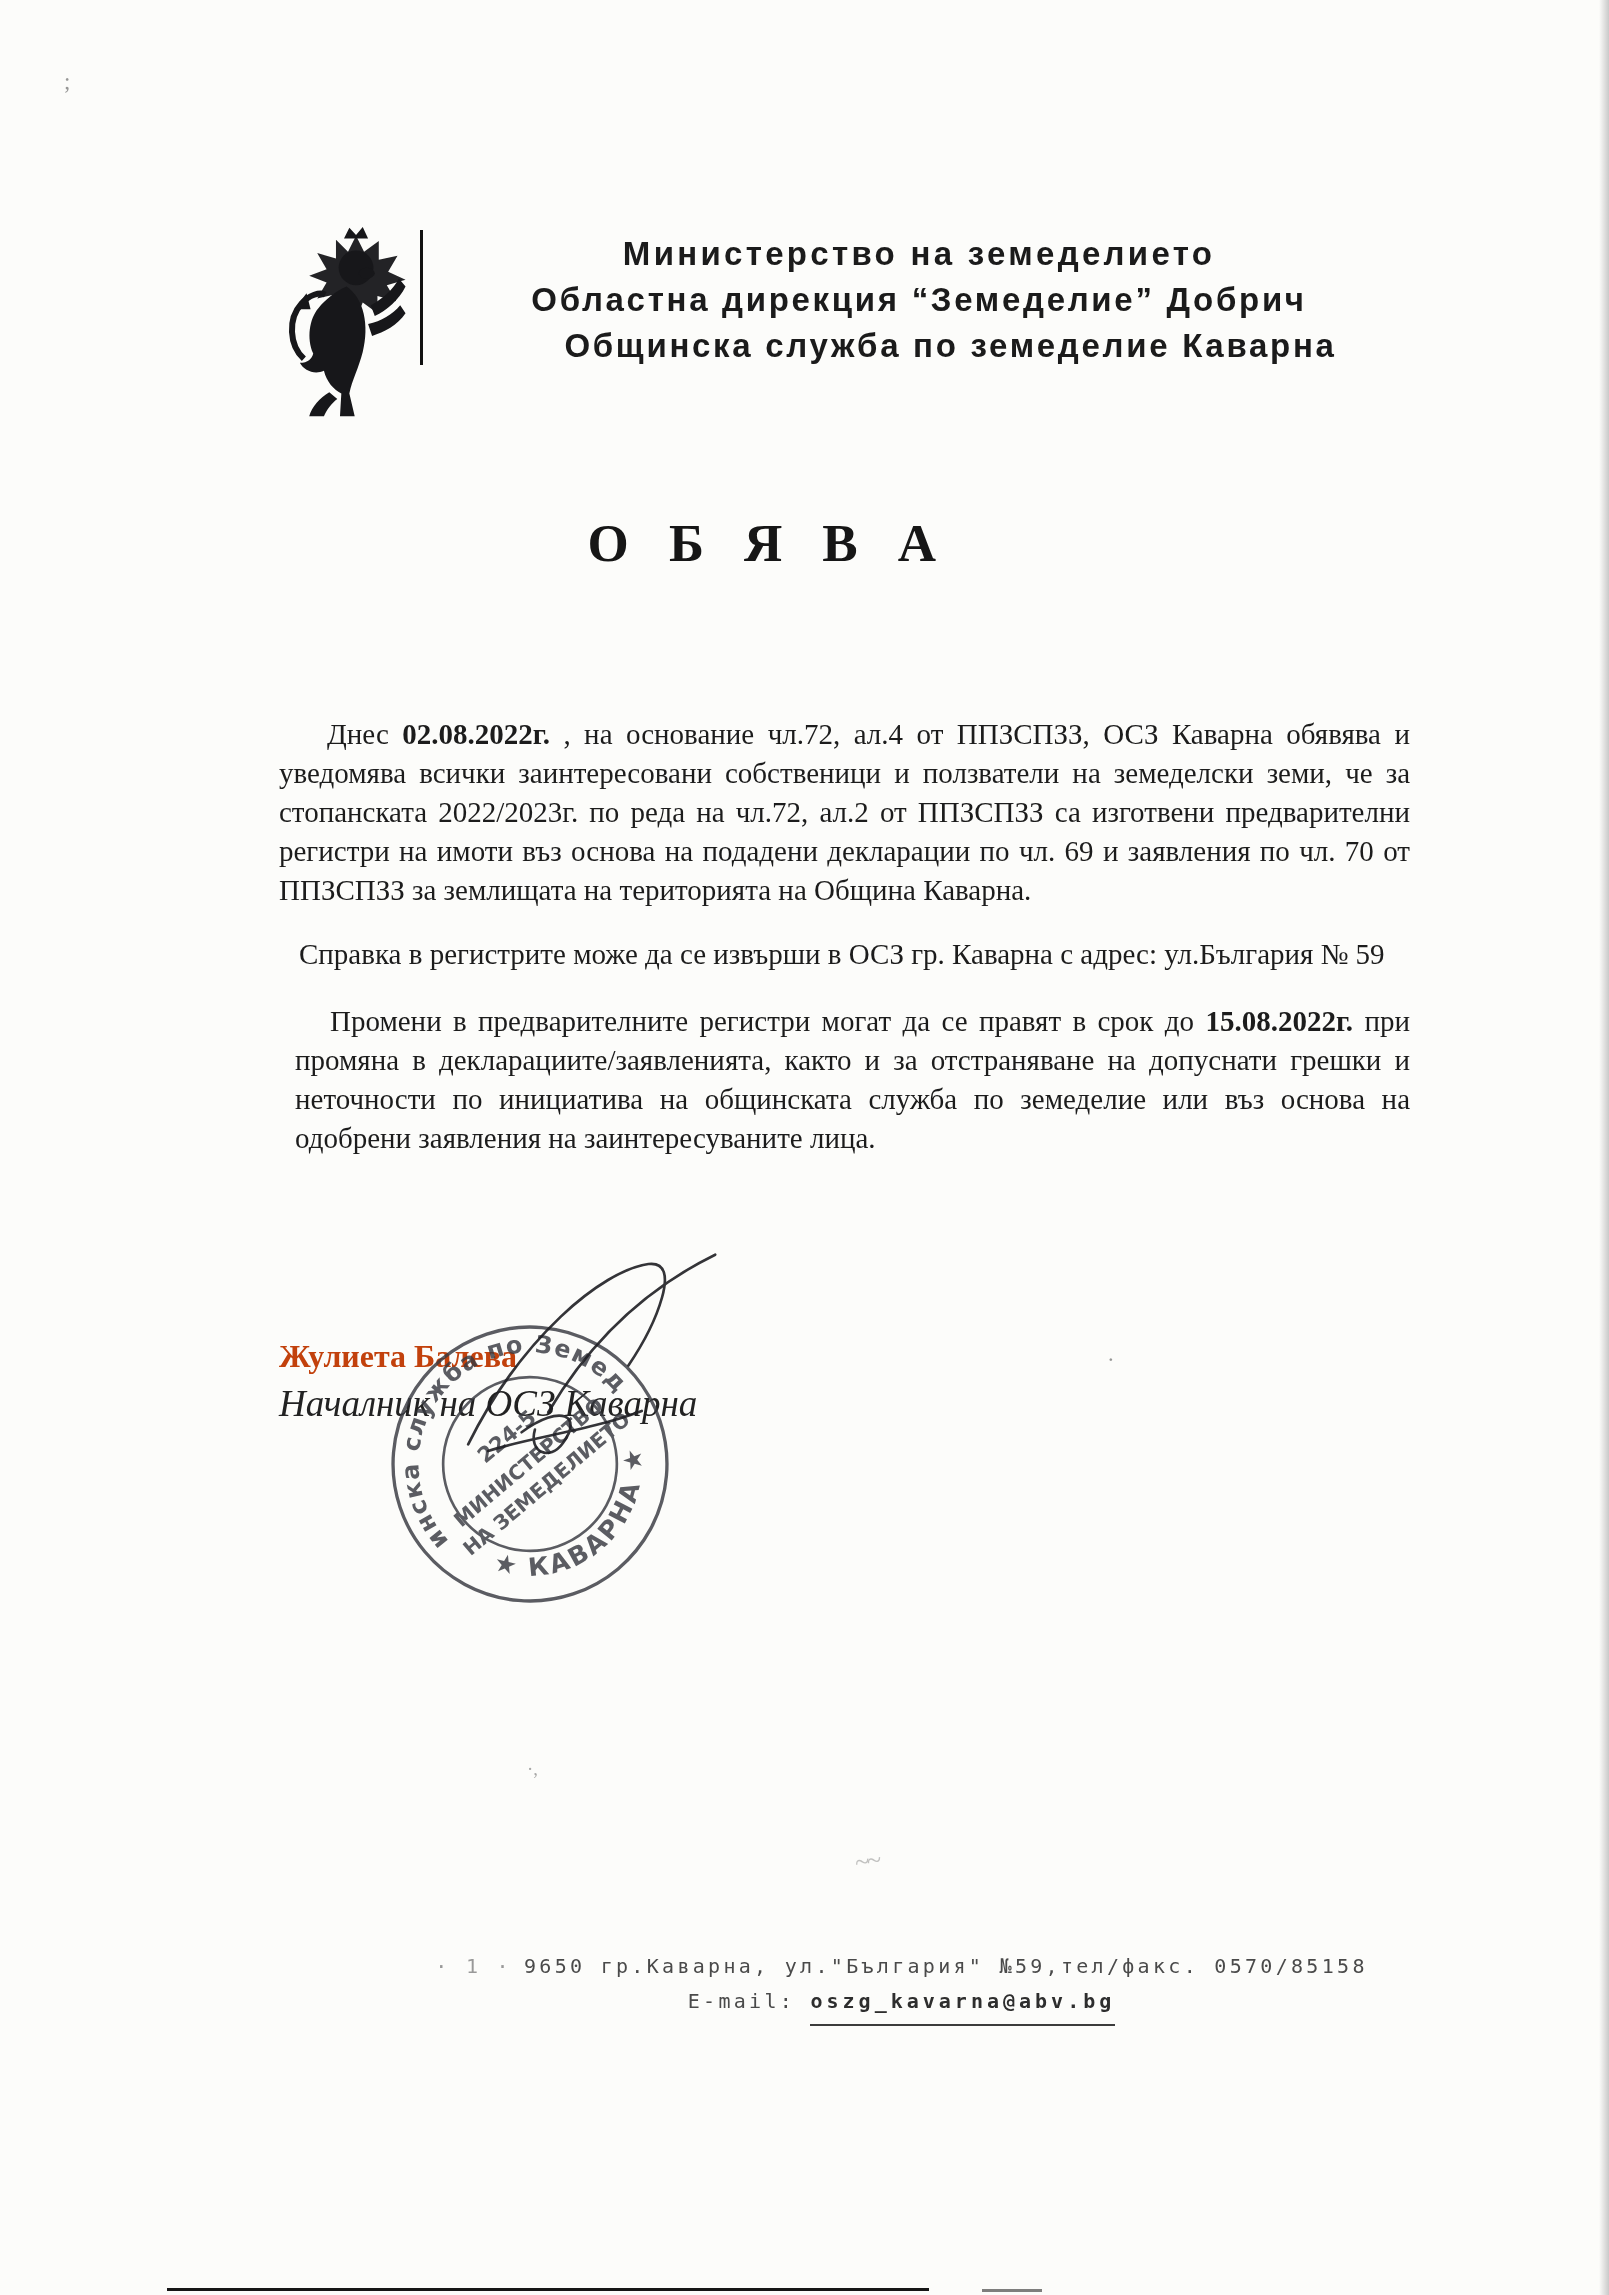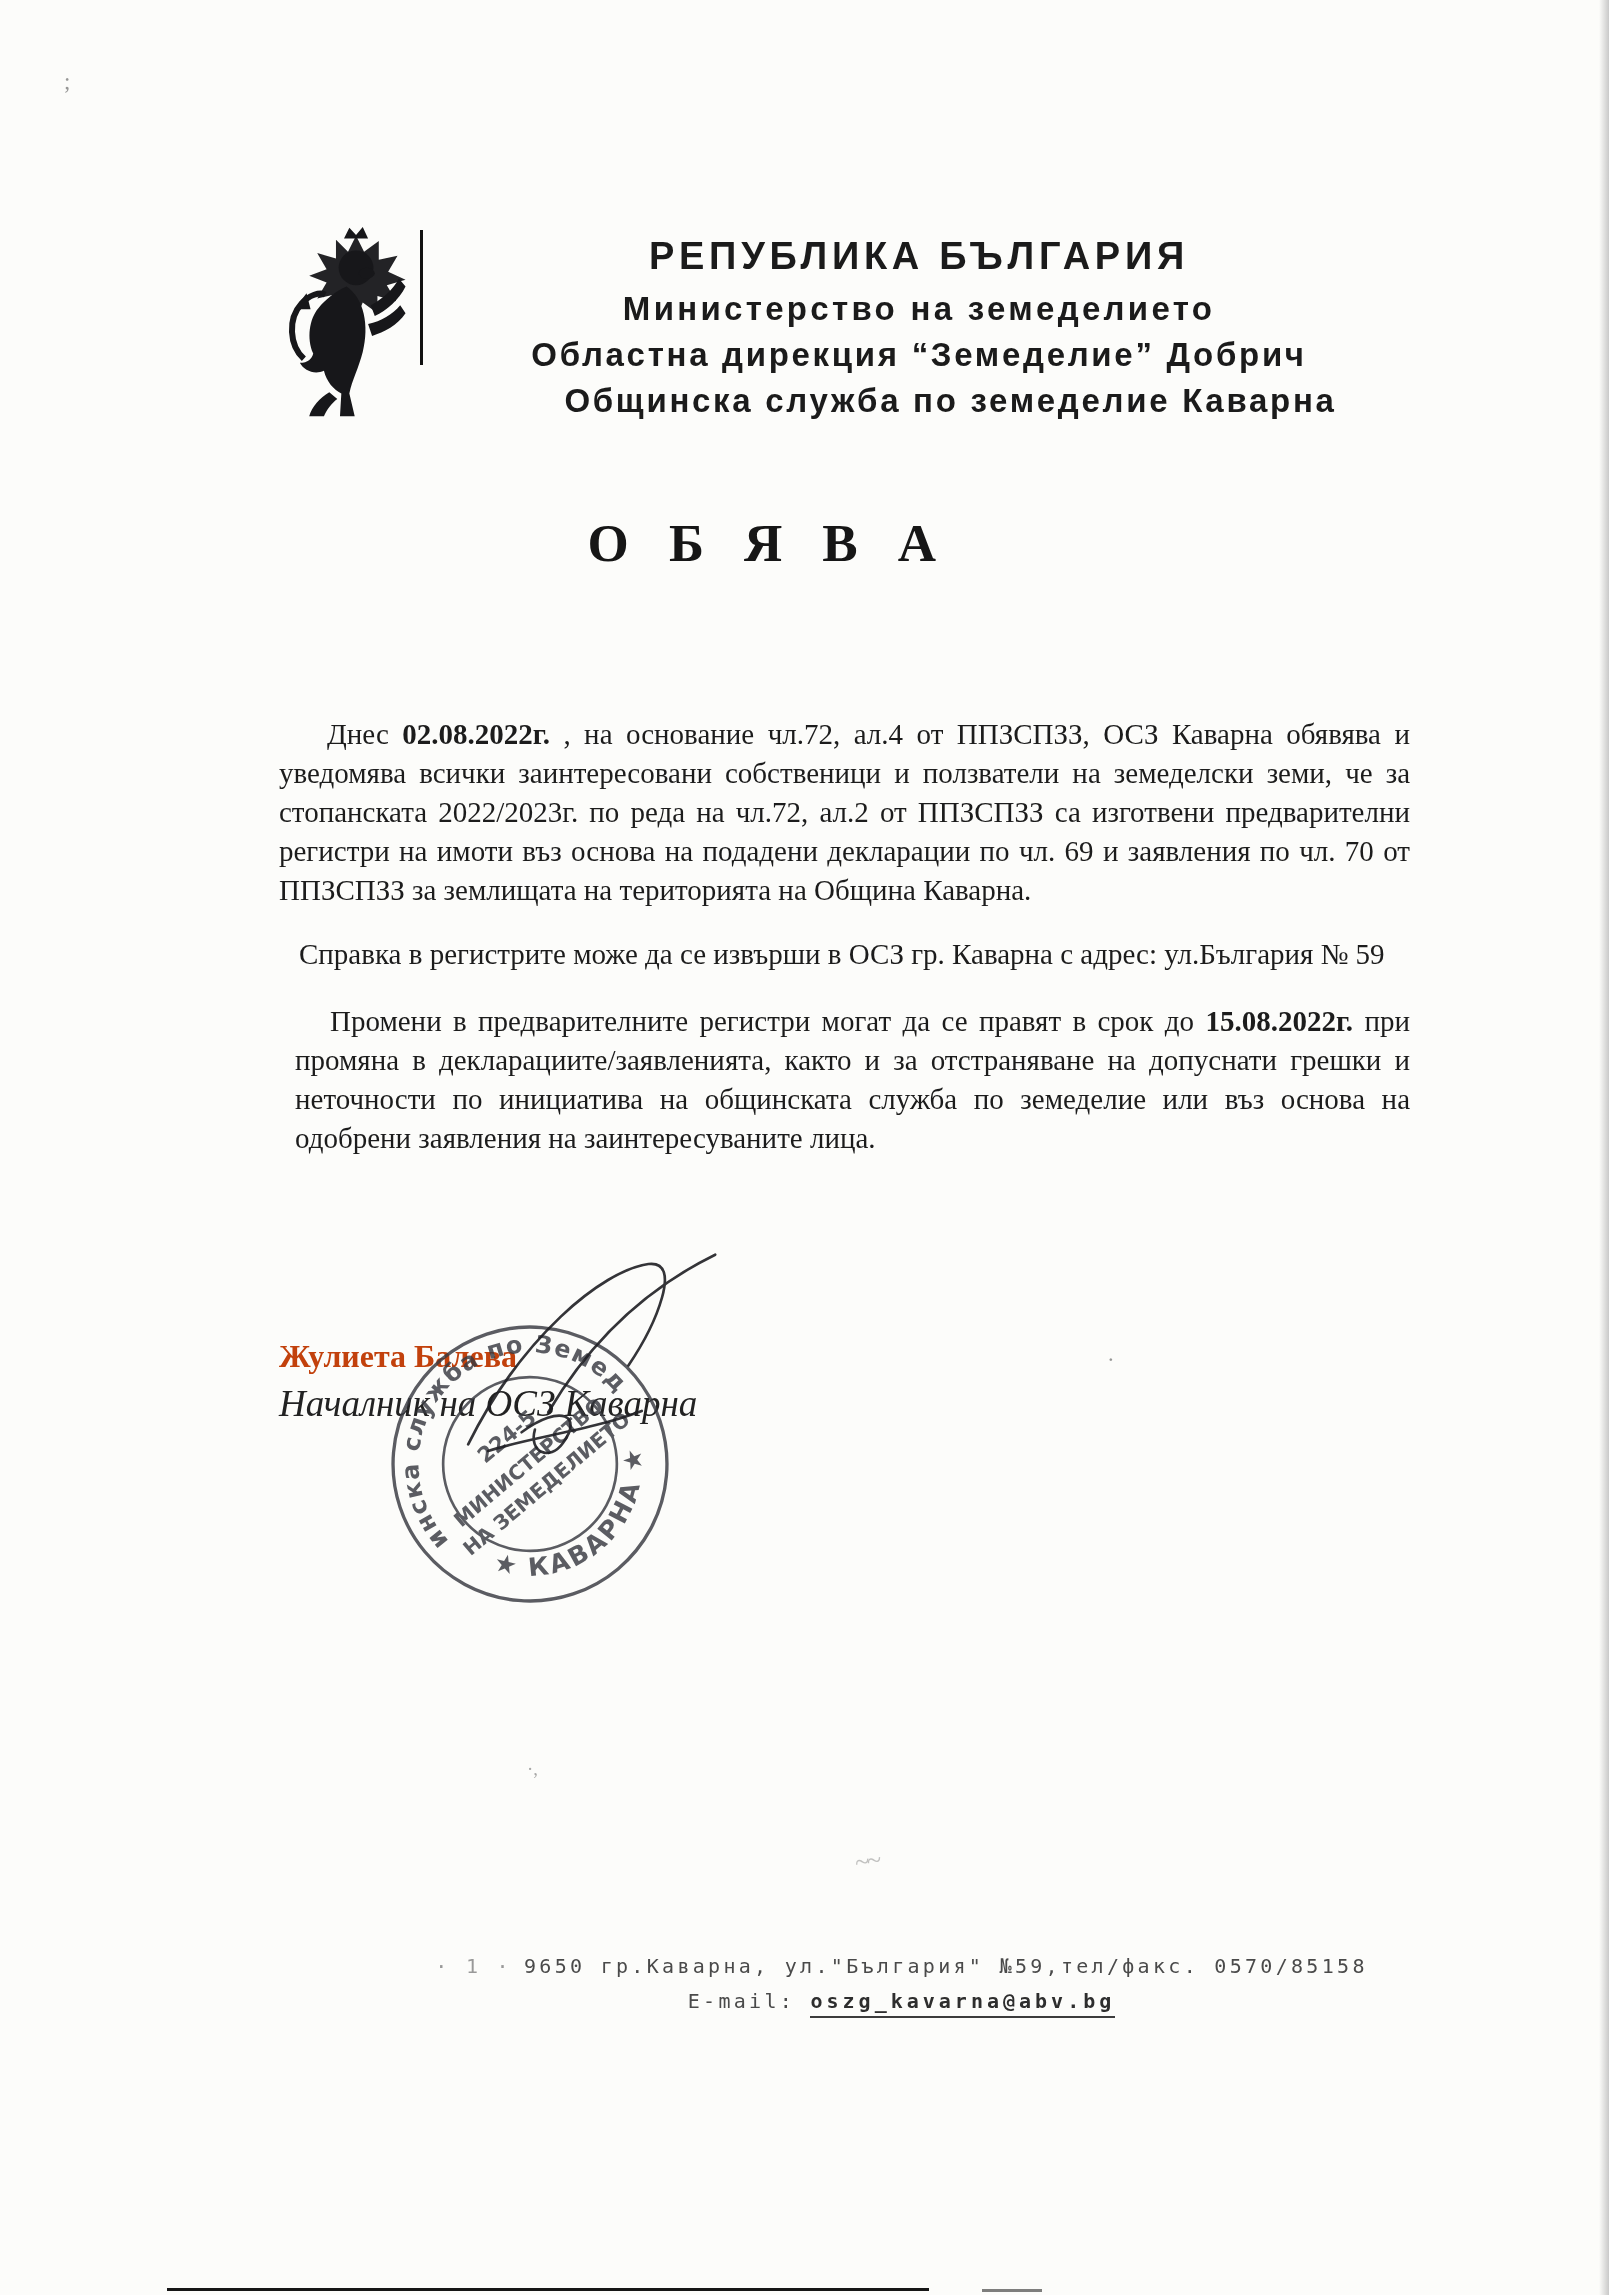--- a/index.html
+++ b/index.html
@@ -43,21 +43,21 @@
   .stamp-wrap { position:absolute; left:373px; top:1307px; width:314px; height:314px;
     transform:rotate(-40deg); opacity:.82; }
   .signature-svg { position:absolute; left:428px; top:1244px; width:314px; height:227px; }
 
   
   .footer { position:absolute; left:200px; top:1954px; width:1403px; text-align:center;
     font-family:"DejaVu Sans Mono", monospace; color:var(--footer-ink, #4a4a4a);
     font-size:20px; letter-spacing:3.3px; }
   .footer-line2 { margin-top:10.7px; }
   .footer-email { font-weight:bold; color:#2e2e2e; border-bottom:2px solid #3c3c3c;
-    padding-bottom:3px; letter-spacing:4px;margin-top:25px; }
+    padding-bottom:11px; letter-spacing:4px;margin-top:25px; }
 
   
   .artifact { position:absolute; color:#555; opacity:.6; font-size:23px; }
   .a-topleft { left:64px; top:69px; }
   .a-middot { left:1107px; top:1347px; }
   .a-check  { left:527px; top:1758px; font-size:18.7px; opacity:.5; }
   .a-smudge { left:855px; top:1846px; opacity:.35; font-size:27px; transform:rotate(-8deg); letter-spacing:-2.7px; }
   .footer-prefix { opacity:.55; margin-right:12px; }
   .scan-edge { position:absolute; left:167px; top:2288px; width:762px; height:3.3px; background:#161616; }
   .scan-edge2 { position:absolute; left:982px; top:2289px; width:60px; height:2.7px; background:#2a2a2a; opacity:.6; }
@@ -93,21 +93,20 @@
         <path d="M 78 250 C 64 258 52 272 48 286 L 70 286 C 74 276 82 266 90 260 Z"></path>
 
         <path d="M 40 200 C 18 180 16 140 36 118 C 48 104 64 100 72 104" fill="none" stroke="#17171a" stroke-width="9"></path>
         <polygon points="26,126 44,102 50,126"></polygon>
       </g>
     </svg>
   </div>
   <div class="header-rule"></div>
 
   <div class="header-text">
-    <div class="h-line1">РЕПУБЛИКА БЪЛГАРИЯ</div>
     <div class="h-line2">Министерство на земеделието</div>
     <div class="h-line3">Областна дирекция “Земеделие” Добрич</div>
     <div class="h-line4">Общинска служба по земеделие Каварна</div>
   </div>
 
   <div class="doc-title">О Б Я В А</div>
 
   <div class="body-text">
     <p class="para p1"><span>Днес </span><b>02.08.2022г.</b><span> , на основание чл.72, ал.4 от ППЗСПЗЗ, ОСЗ Каварна обявява и уведомява всички заинтересовани собственици и ползватели на земеделски земи, че за стопанската 2022/2023г. по реда на чл.72, ал.2 от ППЗСПЗЗ са изготвени предварителни регистри на имоти въз основа на подадени декларации по чл. 69 и заявления по чл. 70 от ППЗСПЗЗ за землищата на територията на Община Каварна.</span></p>
     <p class="para p3">Справка в регистрите може да се извърши в ОСЗ  гр. Каварна с адрес: ул.България № 59</p>

